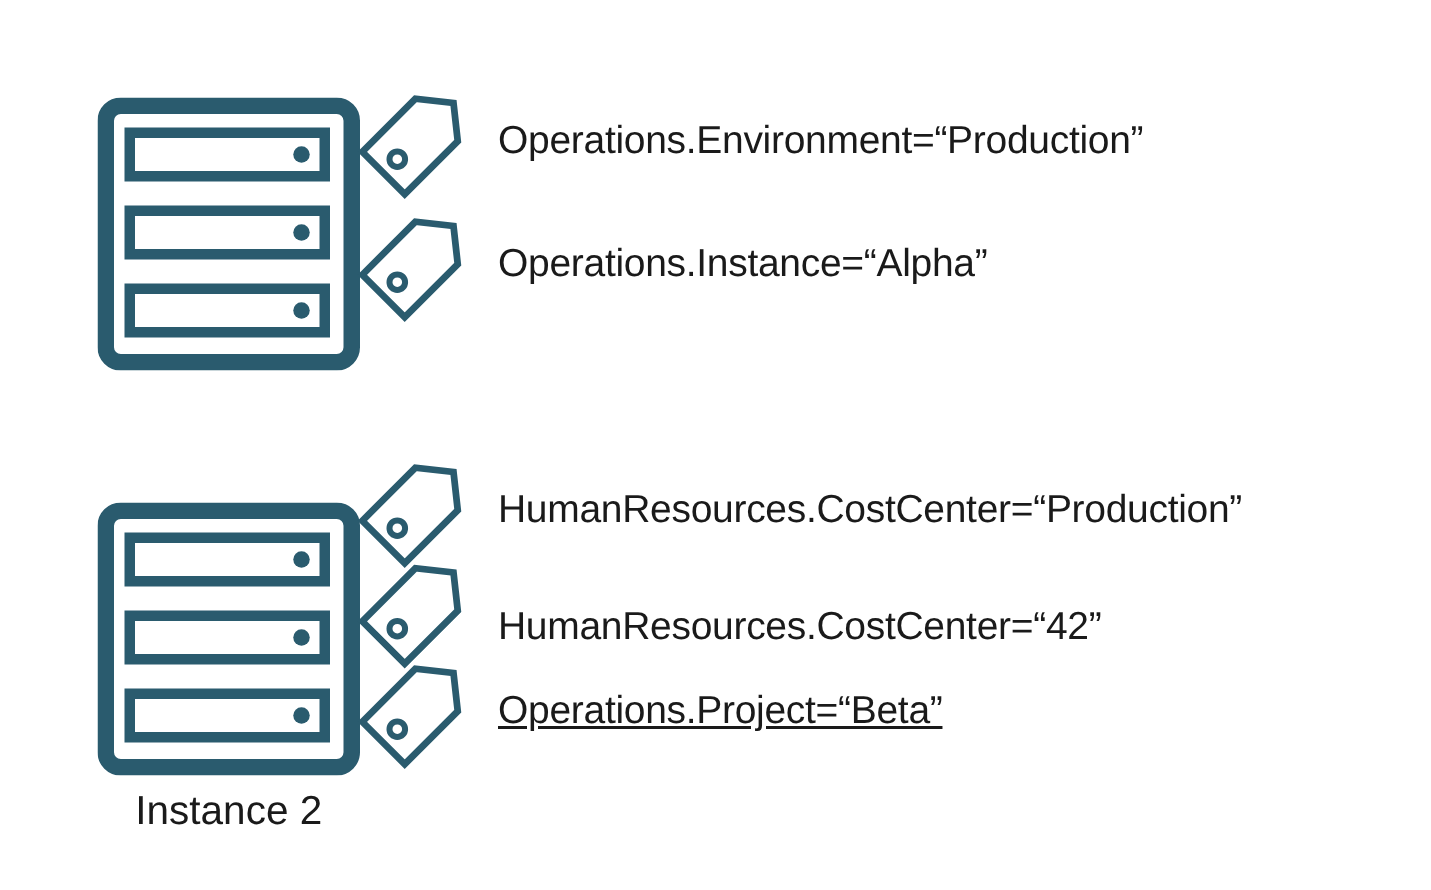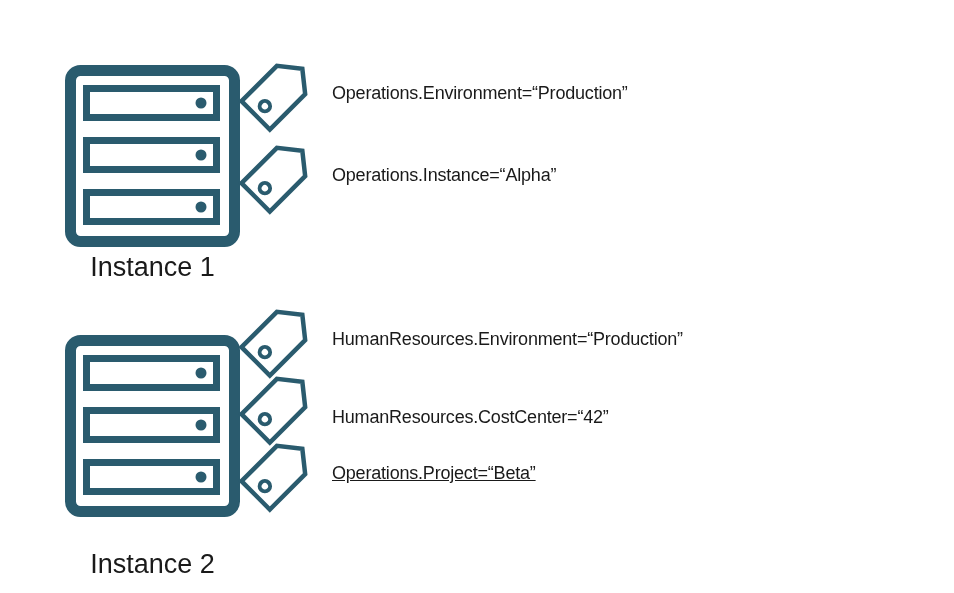--- a/index.html
+++ b/index.html
@@ -10,42 +10,41 @@
     font-family:"Liberation Sans", sans-serif;
   }
   .instance { position:absolute; inset:0; }
   .server-svg { position:absolute; left:65px; width:175px; height:182px; }
   .instance-label {
     position:absolute; left:65px; width:175px; text-align:center;
     font-size:27px; line-height:32px; color:var(--ink); white-space:nowrap;
   }
   .tag-svg { position:absolute; left:238px; width:82px; height:84px; }
   .tag-text {
-    position:absolute; left:332px; font-size:18px; line-height:30px;
+    position:absolute; left:332px; font-size:26px; line-height:30px;
     color:var(--ink); white-space:nowrap; letter-spacing:-0.2px;
   }
   svg .stroke { stroke:var(--accent); fill:#ffffff; }
   svg .fill   { fill:var(--accent); }
 </style>
 </head>
 <body>
 
 <div class="canvas">
   <div id="instances-root">
   <div class="instance">
     <svg class="server-svg" viewBox="0 0 175 182" aria-hidden="true" style="top: 65px;">
       <rect class="stroke" x="5.5" y="5.5" width="164" height="171" rx="10" stroke-width="11"></rect>
       <rect class="stroke" x="21.5" y="23.5" width="130" height="29" stroke-width="7"></rect>
       <rect class="stroke" x="21.5" y="75.5" width="130" height="29" stroke-width="7"></rect>
       <rect class="stroke" x="21.5" y="127.5" width="130" height="29" stroke-width="7"></rect>
       <circle class="fill" cx="136" cy="38" r="5.5"></circle>
       <circle class="fill" cx="136" cy="90" r="5.5"></circle>
       <circle class="fill" cx="136" cy="142" r="5.5"></circle>
     </svg>
-    <div class="instance-label" style="top: 251px;">Instance 1</div>
     <div class="tags">
   <div>
     <svg class="tag-svg" viewBox="0 0 82 84" aria-hidden="true" style="top: 50px;">
       <g transform="translate(41,42) rotate(-45)">
         <path class="stroke" d="M -33 -20 L 17 -20 L 33 0 L 17 20 L -33 20 Z" stroke-width="4.5" stroke-linejoin="miter"></path>
         <circle class="stroke" cx="-20" cy="0" r="5.2" stroke-width="4"></circle>
       </g>
     </svg>
     <div class="tag-text" style="top: 78px;">Operations.Environment=“Production”</div>
   </div>
@@ -65,30 +64,30 @@
   <div class="instance">
     <svg class="server-svg" viewBox="0 0 175 182" aria-hidden="true" style="top: 335px;">
       <rect class="stroke" x="5.5" y="5.5" width="164" height="171" rx="10" stroke-width="11"></rect>
       <rect class="stroke" x="21.5" y="23.5" width="130" height="29" stroke-width="7"></rect>
       <rect class="stroke" x="21.5" y="75.5" width="130" height="29" stroke-width="7"></rect>
       <rect class="stroke" x="21.5" y="127.5" width="130" height="29" stroke-width="7"></rect>
       <circle class="fill" cx="136" cy="38" r="5.5"></circle>
       <circle class="fill" cx="136" cy="90" r="5.5"></circle>
       <circle class="fill" cx="136" cy="142" r="5.5"></circle>
     </svg>
-    <div class="instance-label" style="top: 548px; text-align: center;">Instance 2</div>
+    <div class="instance-label" style="top: 524px; text-align: center;">Instance 2</div>
     <div class="tags">
   <div>
     <svg class="tag-svg" viewBox="0 0 82 84" aria-hidden="true" style="top: 296px;">
       <g transform="translate(41,42) rotate(-45)">
         <path class="stroke" d="M -33 -20 L 17 -20 L 33 0 L 17 20 L -33 20 Z" stroke-width="4.5" stroke-linejoin="miter"></path>
         <circle class="stroke" cx="-20" cy="0" r="5.2" stroke-width="4"></circle>
       </g>
     </svg>
-    <div class="tag-text" style="top: 324px;">HumanResources.Environment=“Production”</div>
+    <div class="tag-text" style="top: 324px;">HumanResources.CostCenter=“Production”</div>
   </div>
 
   <div>
     <svg class="tag-svg" viewBox="0 0 82 84" aria-hidden="true" style="top: 363px;">
       <g transform="translate(41,42) rotate(-45)">
         <path class="stroke" d="M -33 -20 L 17 -20 L 33 0 L 17 20 L -33 20 Z" stroke-width="4.5" stroke-linejoin="miter"></path>
         <circle class="stroke" cx="-20" cy="0" r="5.2" stroke-width="4"></circle>
       </g>
     </svg>
     <div class="tag-text" style="top: 402px;">HumanResources.CostCenter=“42”</div>

